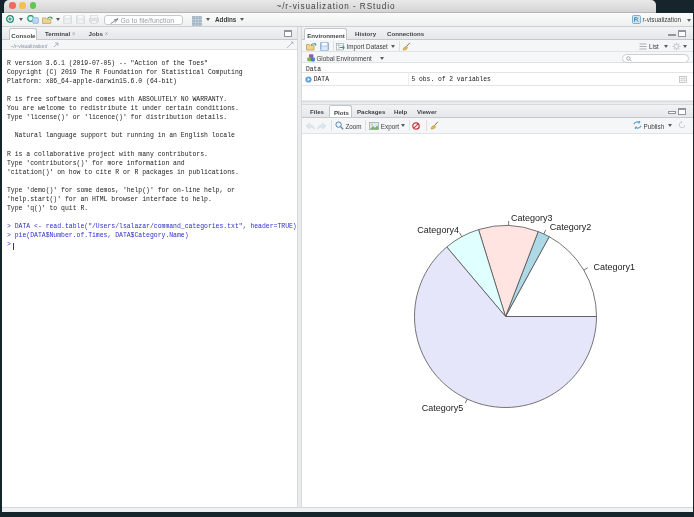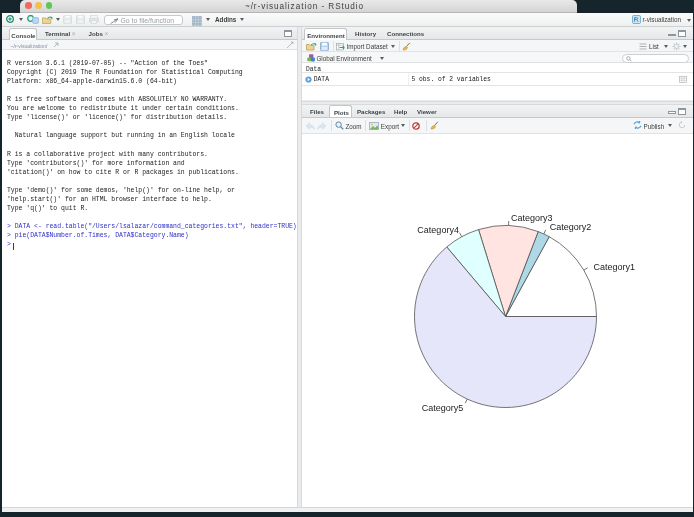--- a/index.html
+++ b/index.html
@@ -1,17 +1,17 @@
 <!DOCTYPE html>
 <html><head><meta charset="utf-8"><style>
 html,body{margin:0;padding:0}
 body{width:694px;height:517px;background:#16242b;overflow:hidden;position:relative;
   font-family:"Liberation Sans",sans-serif;-webkit-font-smoothing:antialiased}
 .abs{position:absolute}
-.titlebar{left:20px;top:0;width:557px;height:12.5px;background:linear-gradient(#e9e9e9,#d4d4d4);
+.titlebar{left:4px;top:0;width:652px;height:12.5px;background:linear-gradient(#e9e9e9,#d4d4d4);
   border-radius:5px 5px 0 0;border-bottom:1px solid #b6b6b6;box-sizing:border-box}
 .tl{position:absolute;top:2.2px;width:6.6px;height:6.6px;border-radius:50%}
 .title-text{position:absolute;top:1.8px;left:6px;width:100%;text-align:center;font-size:8.2px;letter-spacing:0.95px;color:#3f3f3f}
 .toolbar{left:2px;top:12.5px;width:690.5px;height:14.7px;background:linear-gradient(#fbfbfb,#eef0f0);
   border-bottom:1px solid #cdd0d1;box-sizing:border-box}
 .tabstrip{background:linear-gradient(#f2f3f4,#e5e7e8);border-bottom:1px solid #c6c9cb;box-sizing:border-box}
 .tab{position:absolute;top:0;height:100%;font-size:6.15px;font-weight:bold;color:#3e4447}
 .tab.active{top:0.6px;height:12.3px;background:#fff;border:1px solid #c3c6c8;border-bottom:none;border-radius:2.5px 2.5px 0 0;box-sizing:border-box;z-index:2}
 .x{color:#a4abaf;font-weight:normal;font-size:6.5px}
 .subbar{background:#f5f6f7;border-bottom:1px solid #e0e2e3;box-sizing:border-box}

